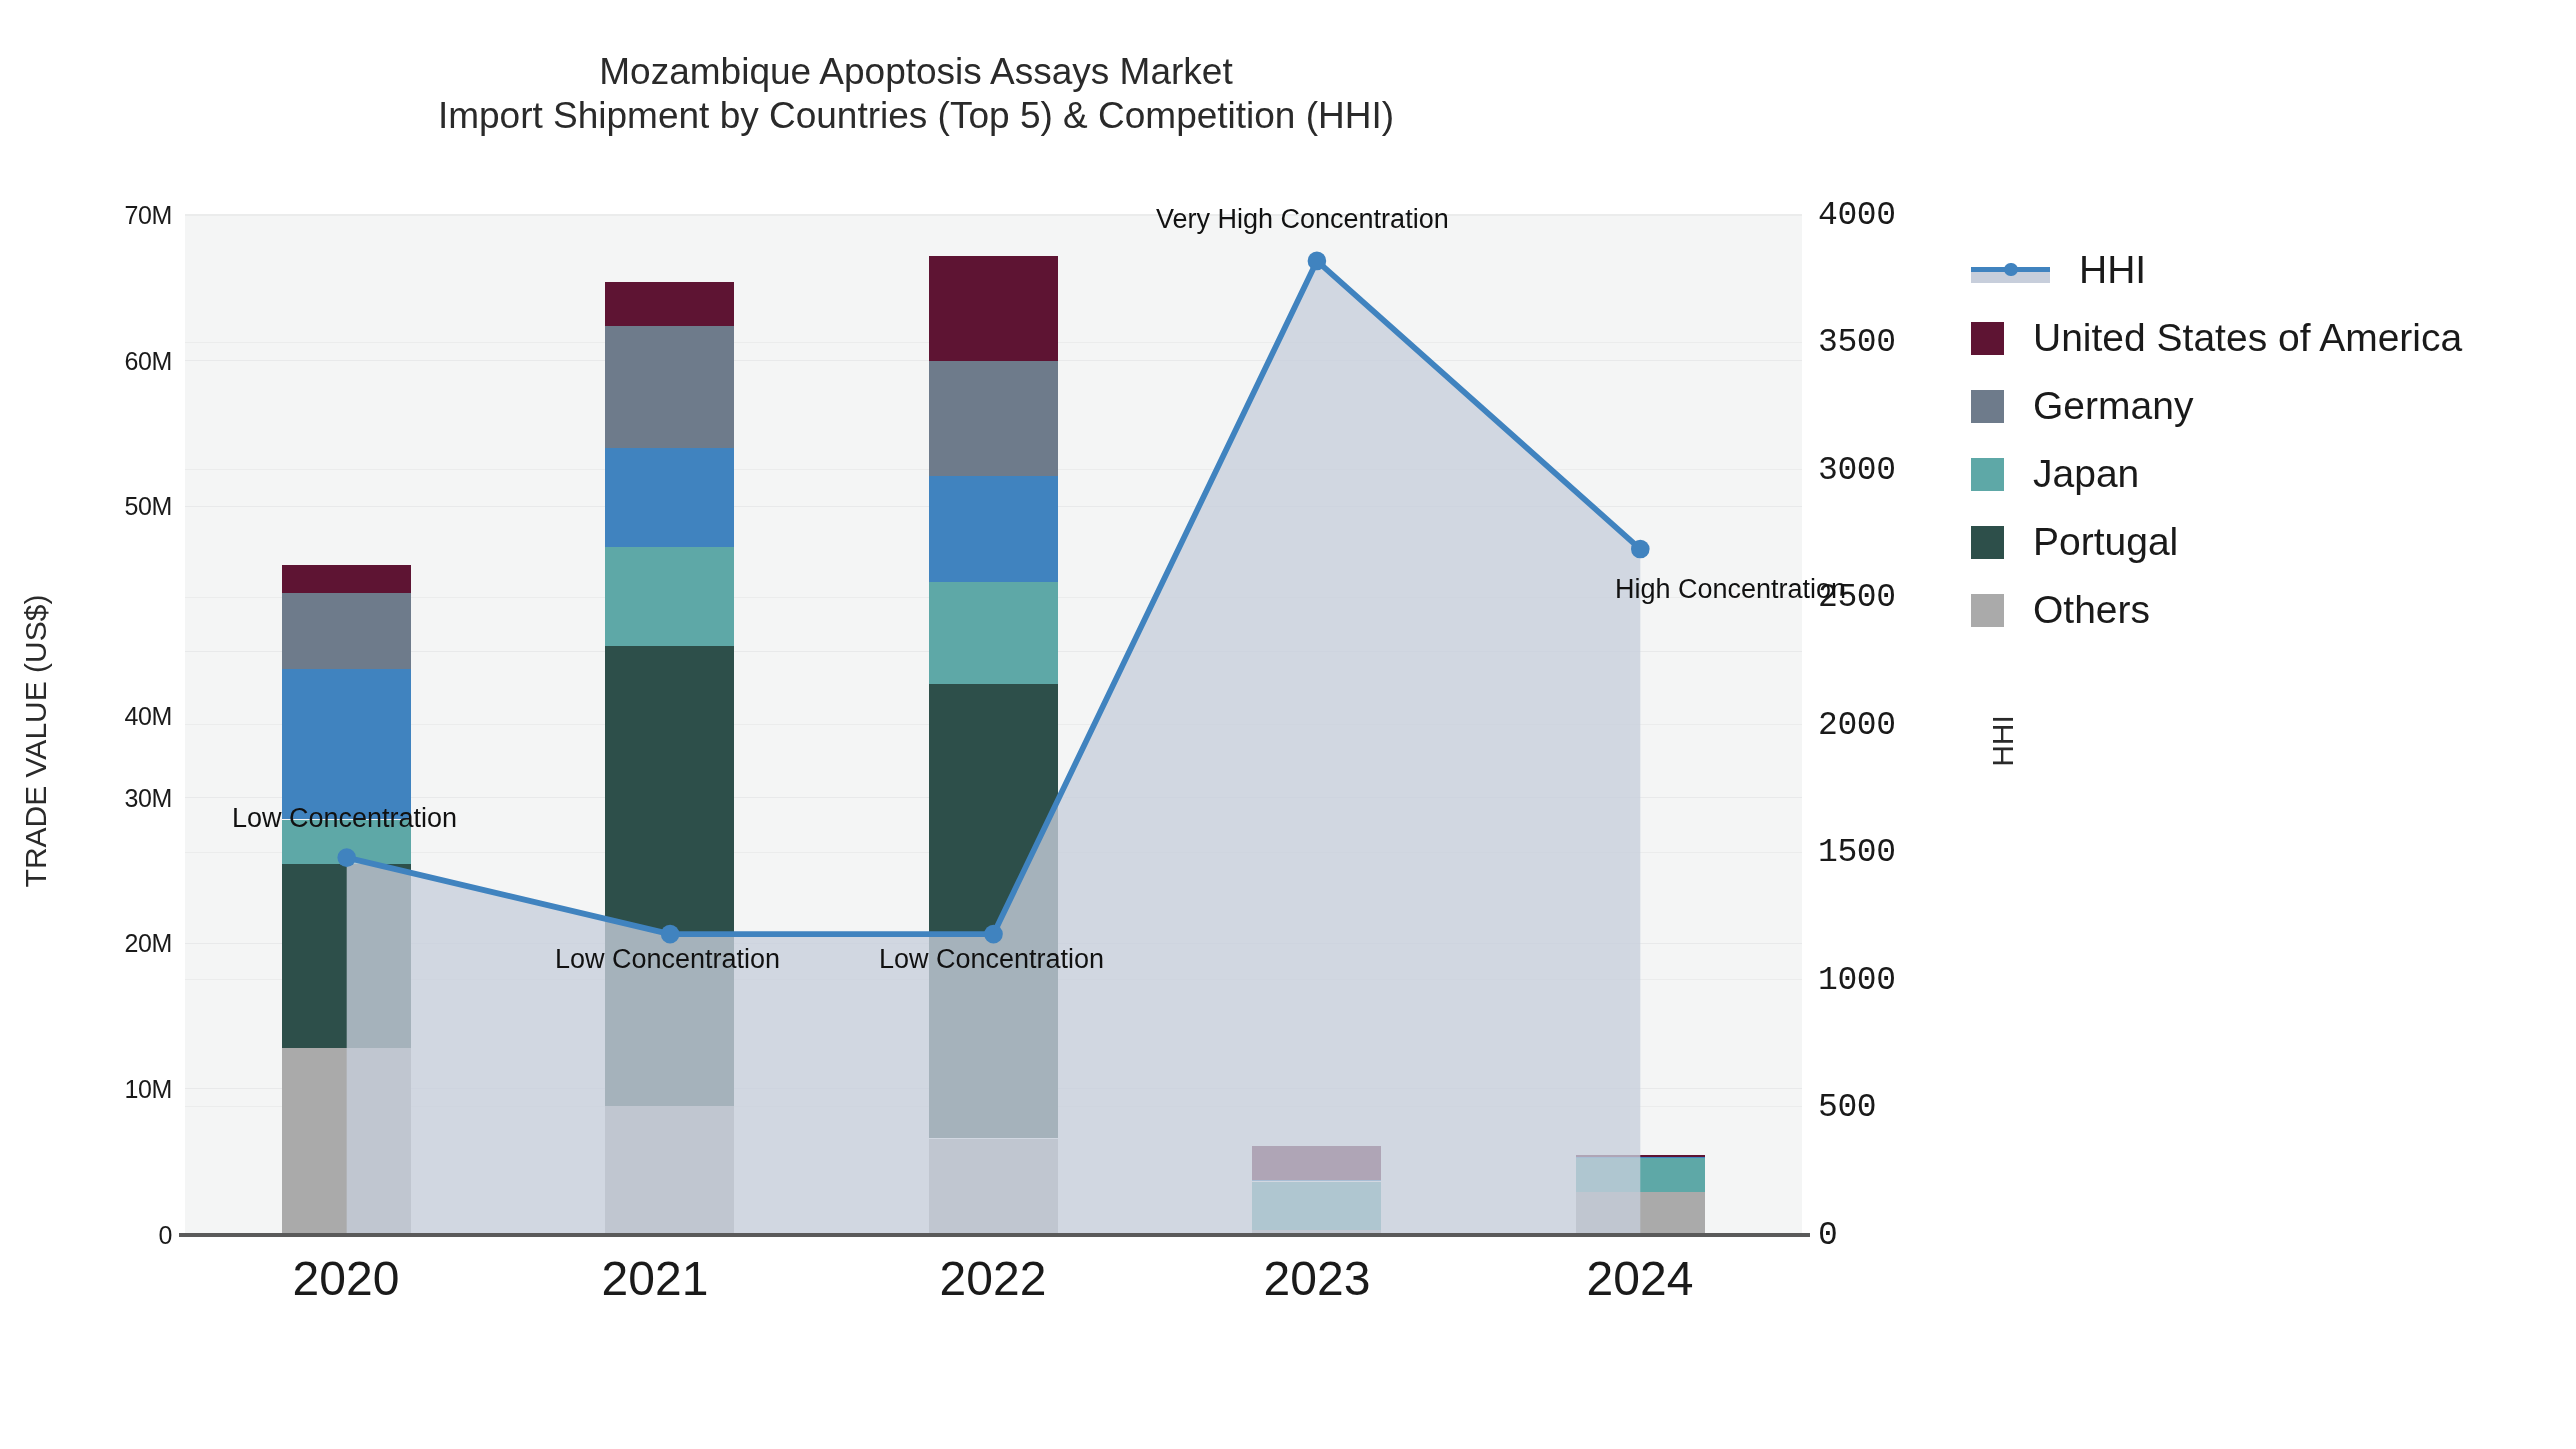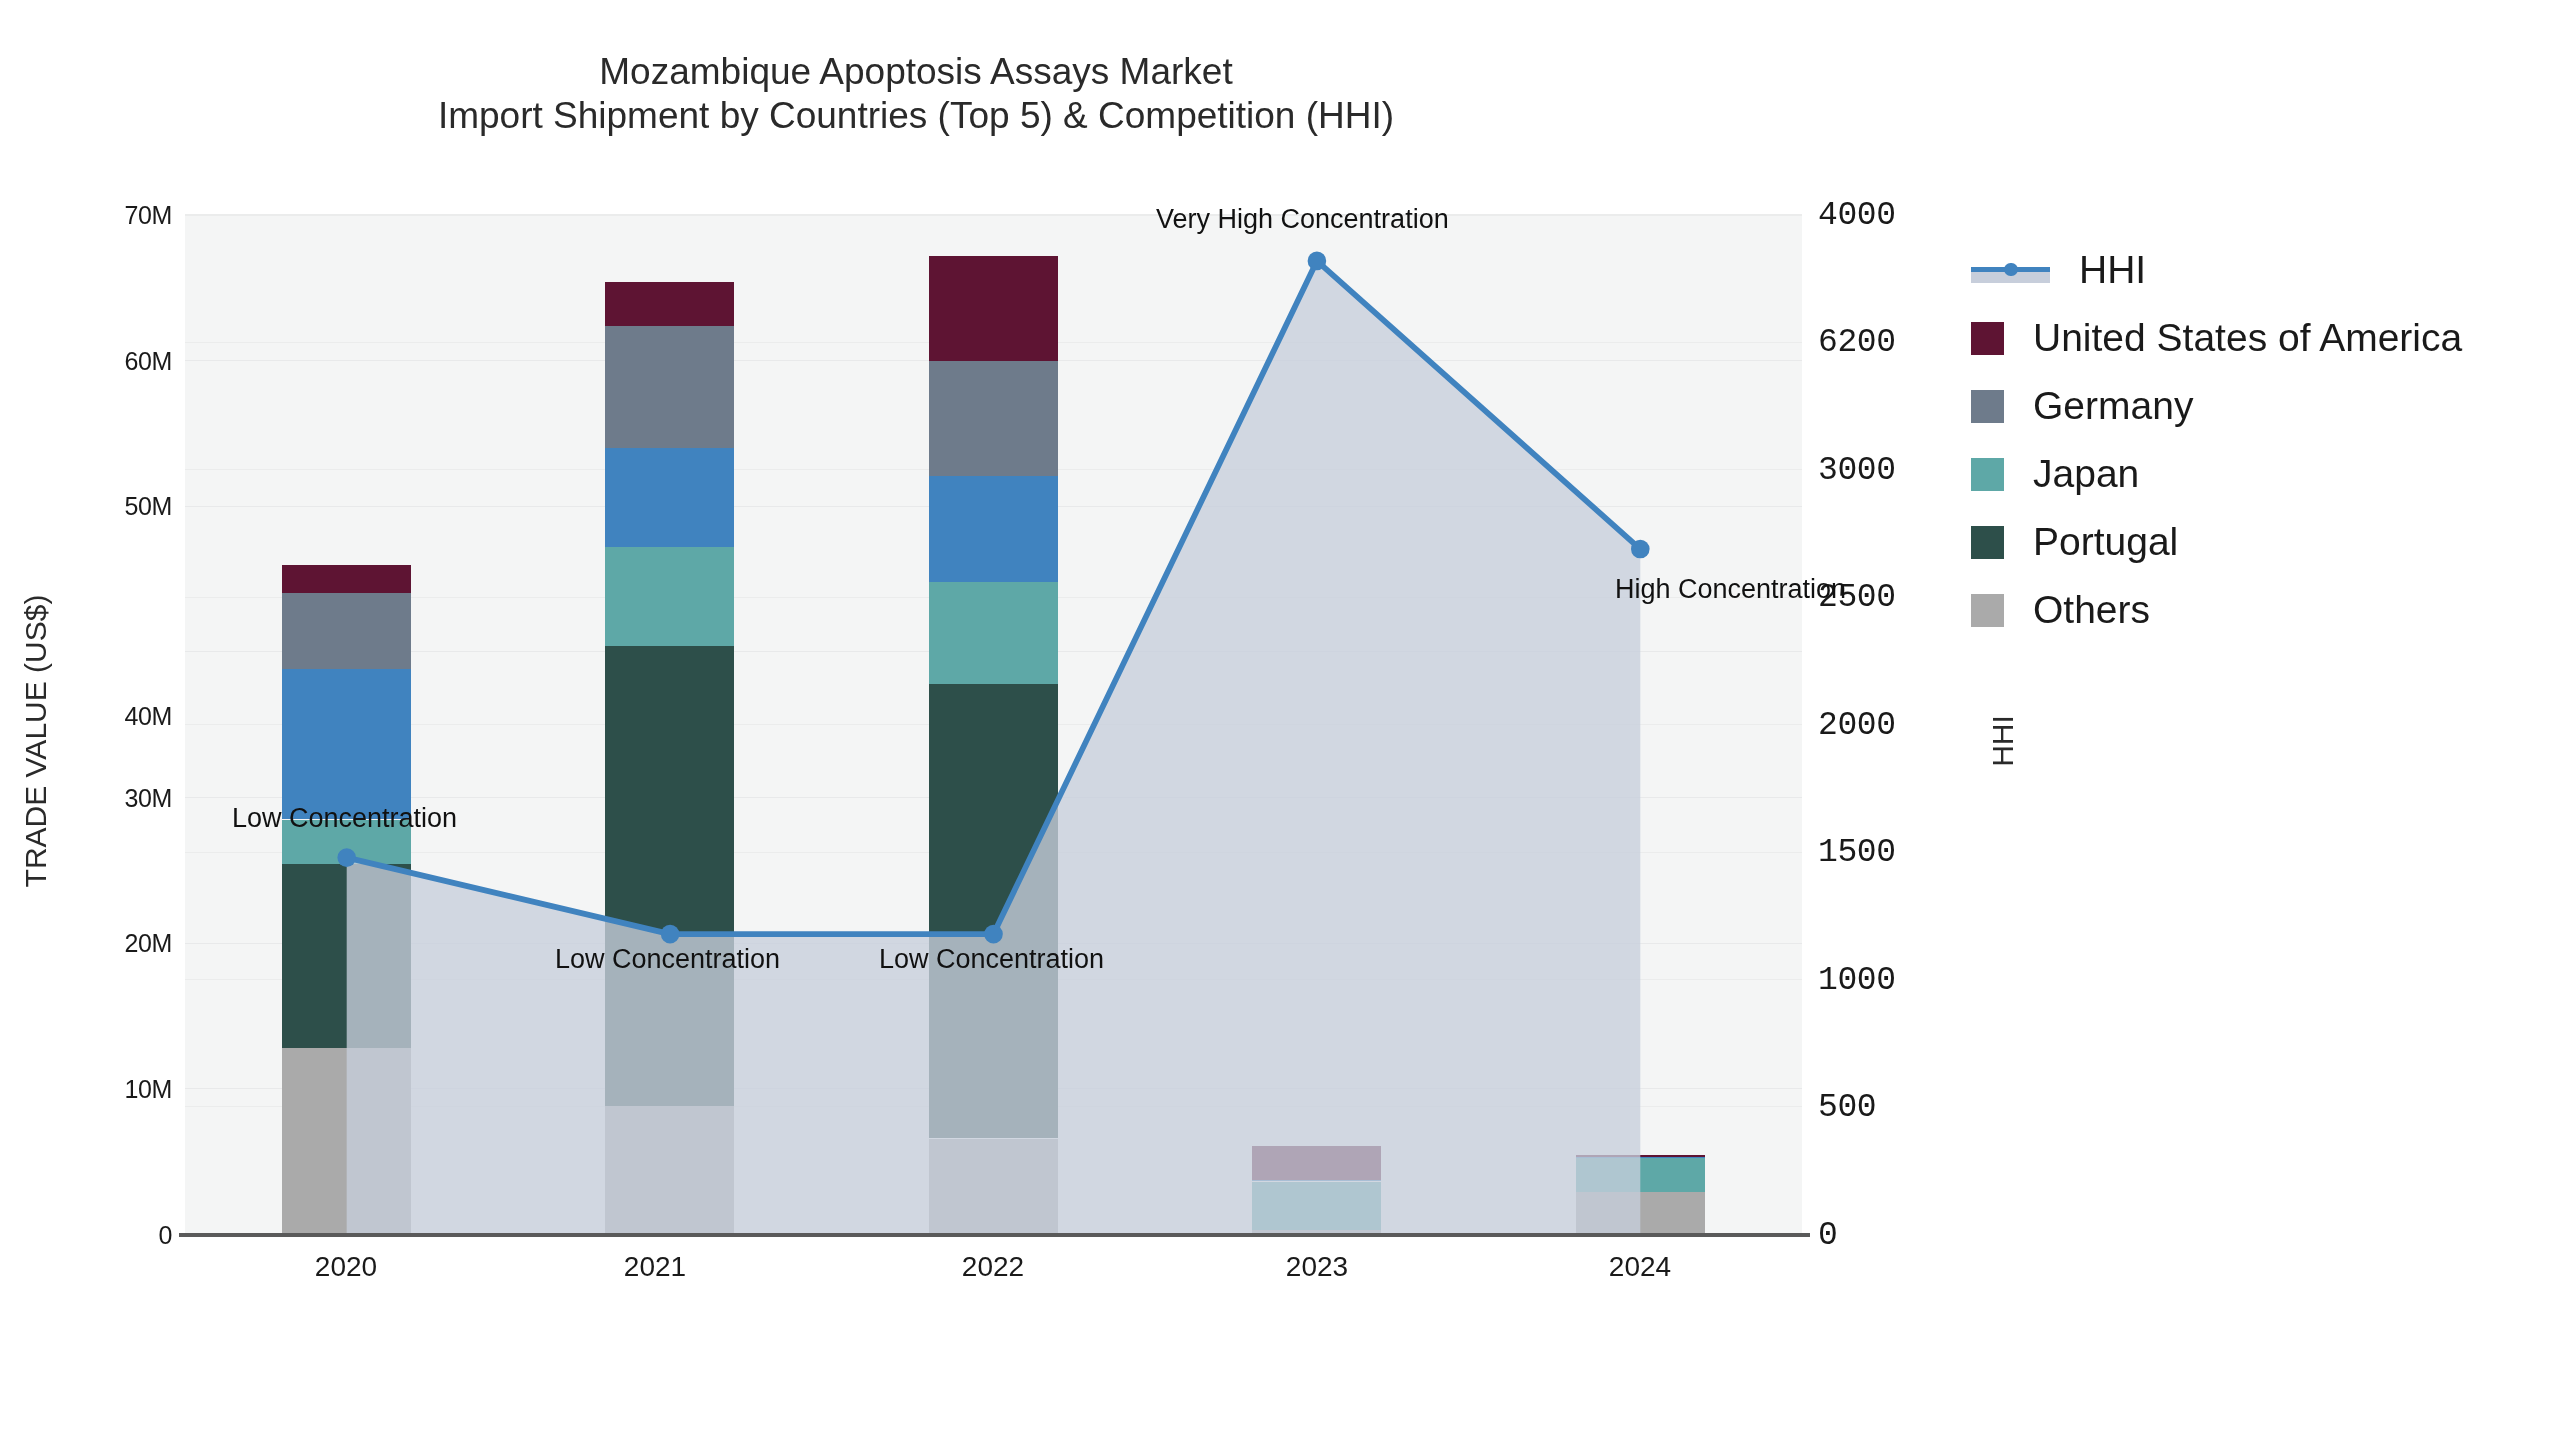--- a/index.html
+++ b/index.html
@@ -41,21 +41,21 @@
     position:absolute;left:0;width:172px;text-align:left;
     font-size:33px;color:#1a1a1a;transform:translateY(-50%);
     letter-spacing:-0.4px;
     font-family:Liberation Mono, monospace;
   }
   #yaxis-left{position:absolute;left:0px;top:215px;width:172px;height:1020px;}
   #yaxis-right{position:absolute;left:1818px;top:215px;width:186px;height:1020px;}
 
   .xtick{
     position:absolute;top:1251px;width:258px;text-align:center;
-    font-size:28px;color:#1a1a1a;transform:translateX(-50%);
+    font-size:48px;color:#1a1a1a;transform:translateX(-50%);
   }
 
   
   #ylabel-left{
     position:absolute;left:-236px;top:724px;width:544px;text-align:center;
     font-size:30px;color:#2a2a2a;transform:rotate(-90deg);
   }
   #ylabel-right{
     position:absolute;left:1860px;top:724px;width:286px;text-align:center;
     font-size:30px;color:#2a2a2a;transform:rotate(-90deg);
@@ -182,21 +182,21 @@
       <div class="ytick" style="top: 0px;">70M</div>
     </div>
   <div id="yaxis-right">
       <div class="ytick-r" style="top: 1020px;">0</div>
       <div class="ytick-r" style="top: 892px;">500</div>
       <div class="ytick-r" style="top: 765px;">1000</div>
       <div class="ytick-r" style="top: 637px;">1500</div>
       <div class="ytick-r" style="top: 510px;">2000</div>
       <div class="ytick-r" style="top: 382px;">2500</div>
       <div class="ytick-r" style="top: 255px;">3000</div>
-      <div class="ytick-r" style="top: 127px;">6200</div>
+      <div class="ytick-r" style="top: 127px;">3500</div>
       <div class="ytick-r" style="top: 0px;">4000</div>
     </div>
 
   <div id="ylabel-left">TRADE VALUE (US$)</div>
   <div id="ylabel-right">HHI</div>
 
   <div id="legend">
       <div class="legend-row">
         <span class="legend-line">
           <span class="fillband"></span>

